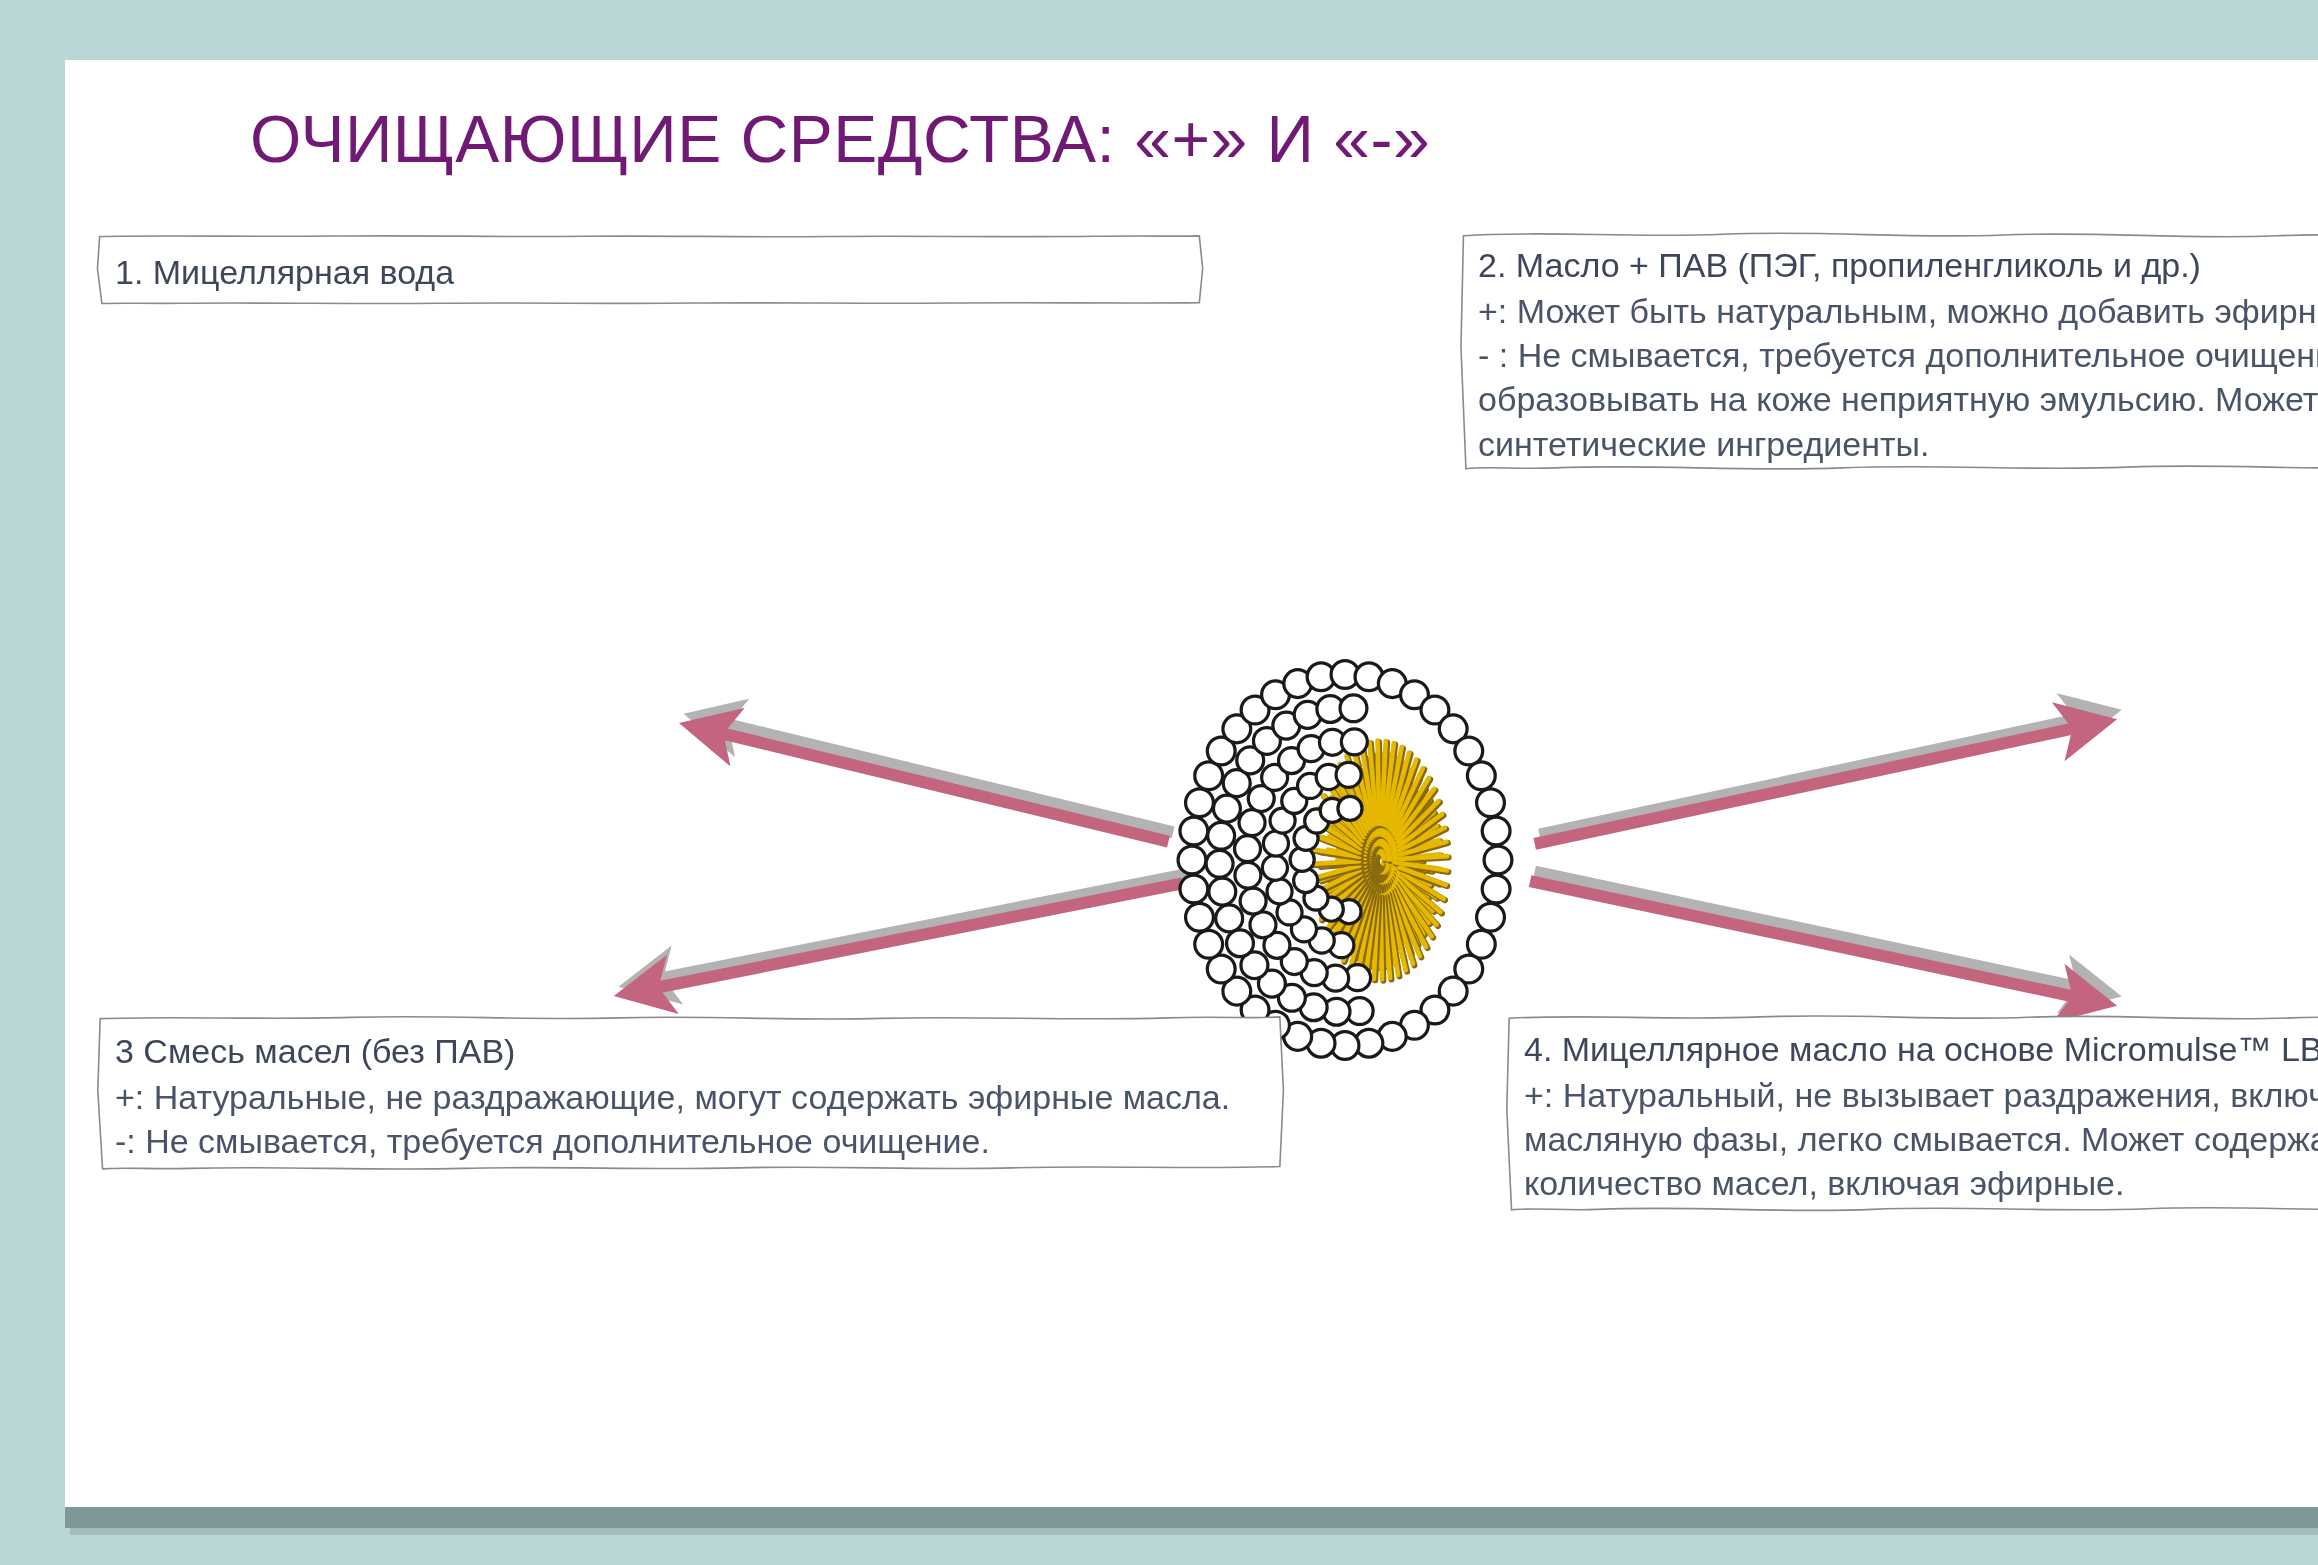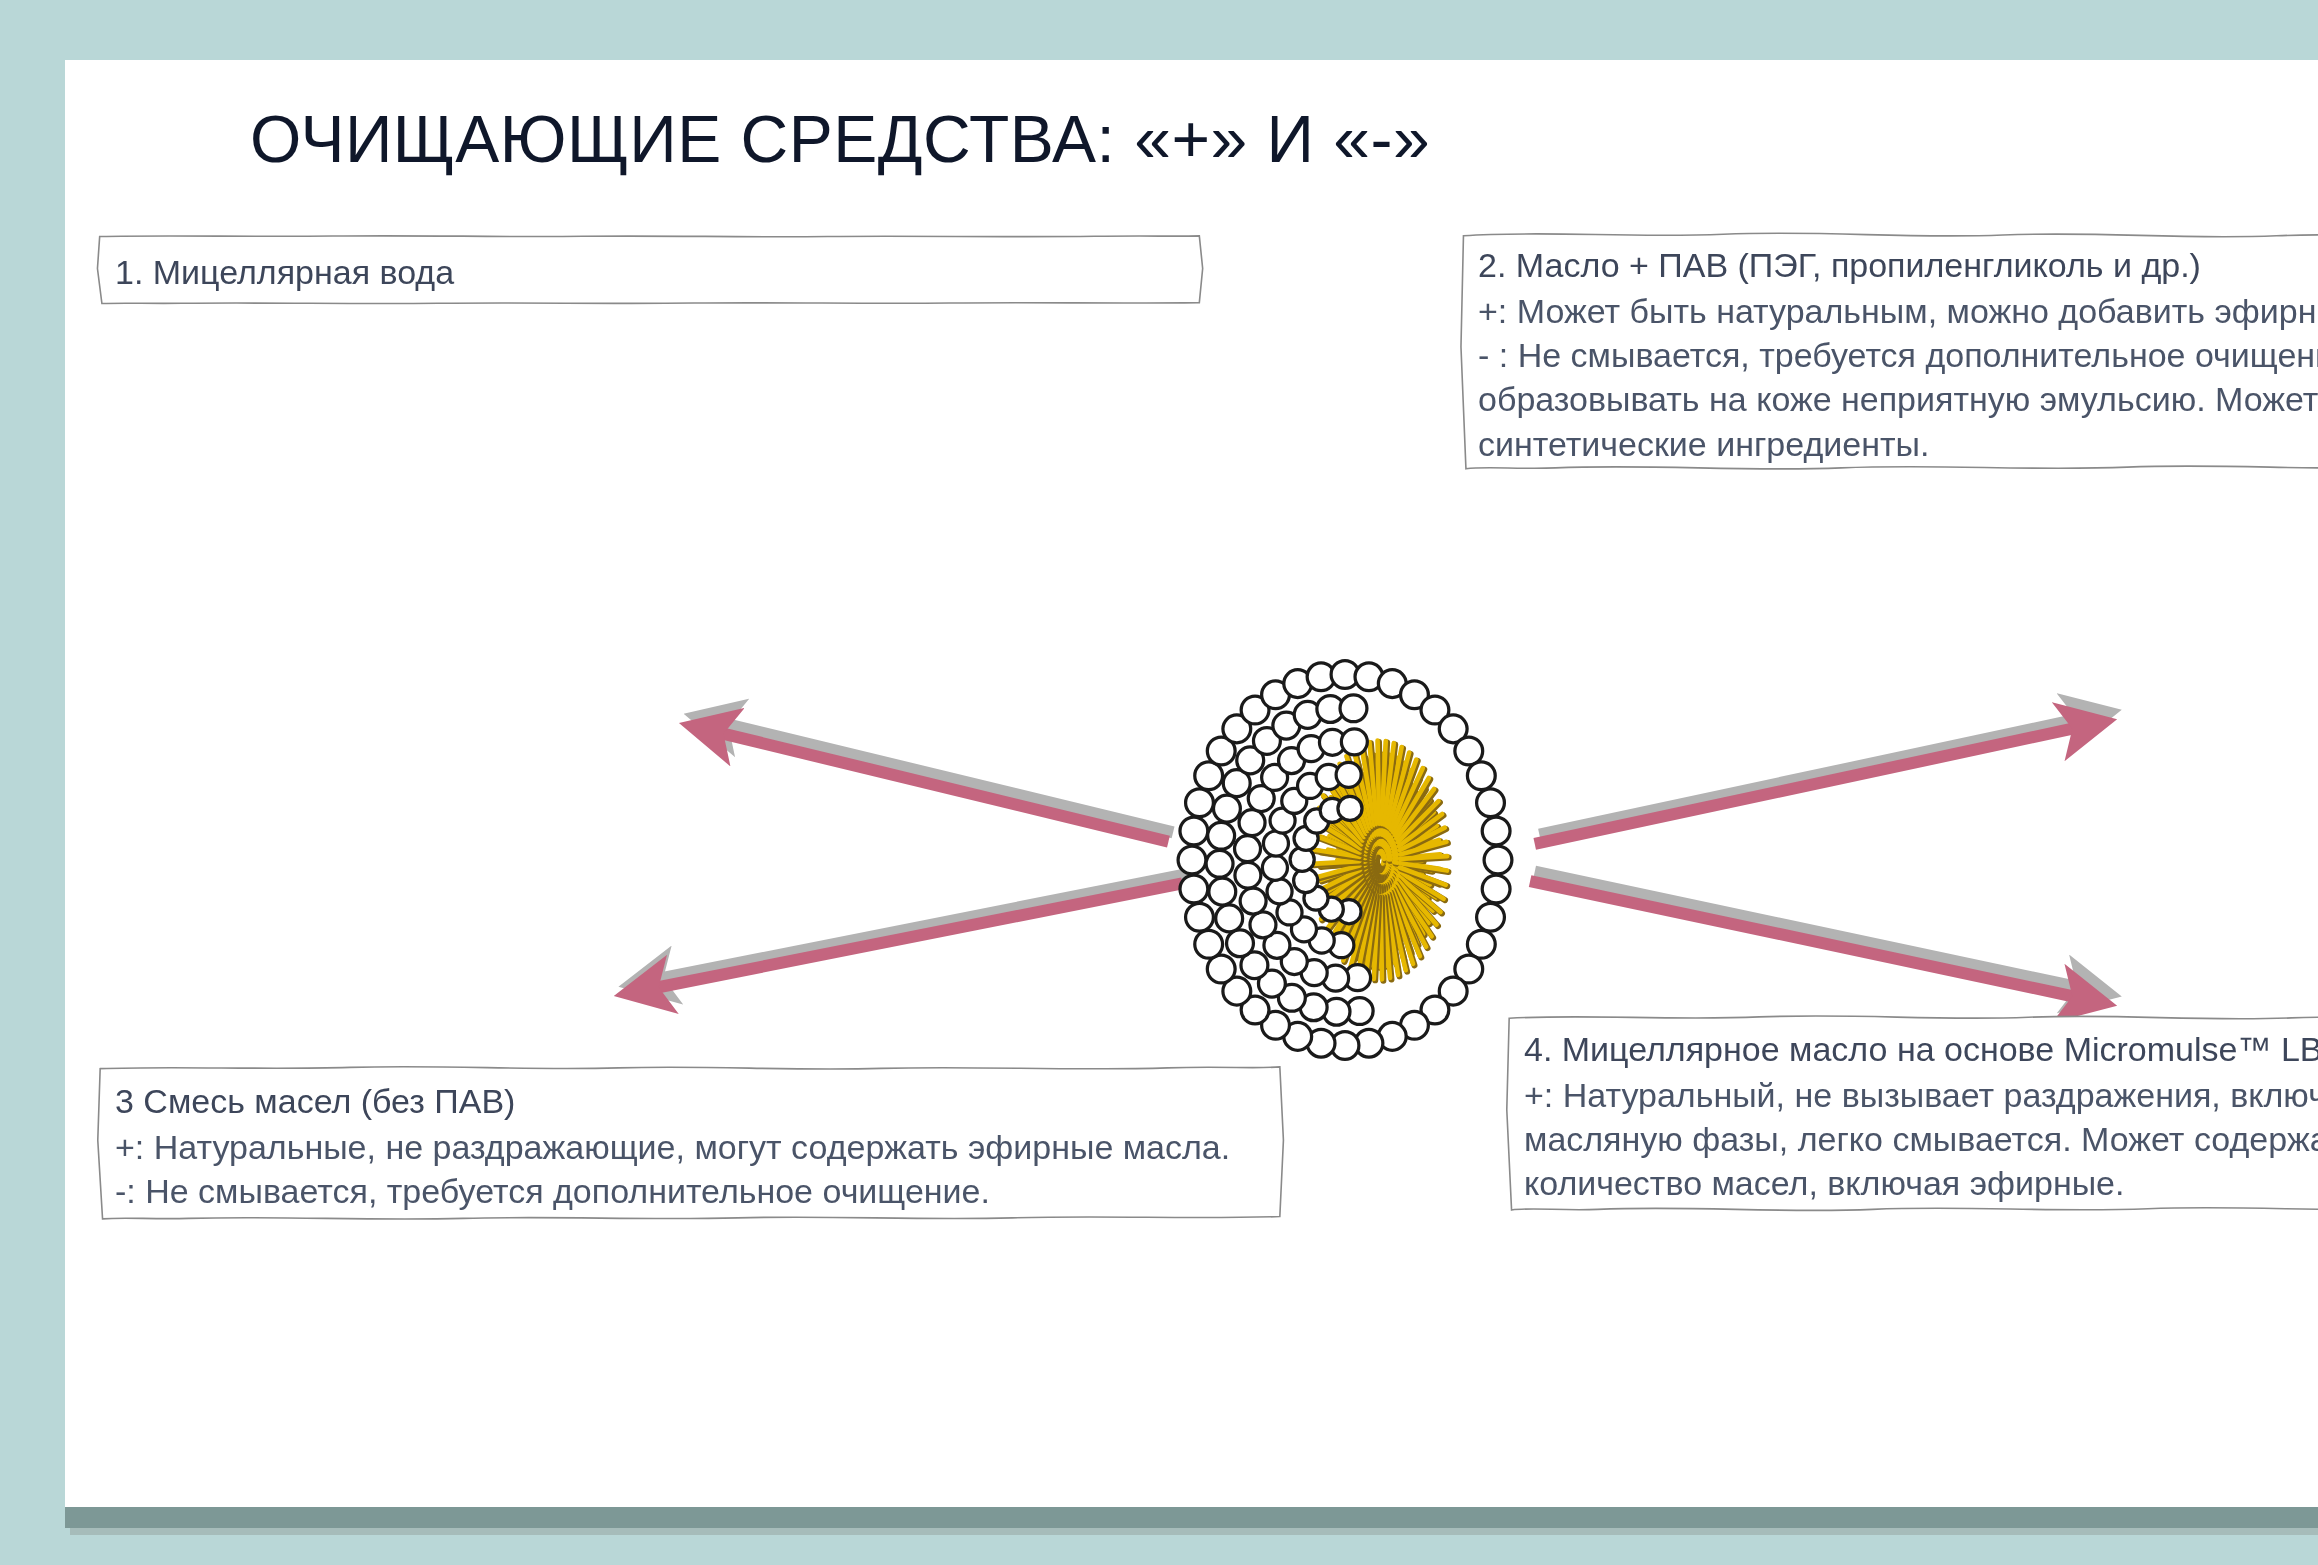--- a/index.html
+++ b/index.html
@@ -43,21 +43,21 @@
   }
 
   
   #page-title {
     position: absolute;
     left: 250px;
     top: 101px;
     font-size: 66px;
     font-weight: 400;
     letter-spacing: 0.5px;
-    color: #0f172a;
+    color: #701a75;
     white-space: nowrap;
     font-family: "Liberation Sans", sans-serif;
   }
 
   
   .box {
     position: absolute;
     box-sizing: border-box;
   }
   .box .box-outline {
@@ -83,21 +83,21 @@
     line-height: 1.30;
     color: #4a5468;
     margin: 0;
     font-family: "Liberation Sans", sans-serif;
     font-weight: 300;
   }
   .box-para + .box-para { margin-top: 0; }
 
   #box1 { left: 93px;  top: 234px;  width: 1113px; }
   #box2 { left: 1456px; top: 227px;  width: 1243px; }
-  #box3 { left: 93px;  top: 1063px; width: 1194px; }
+  #box3 { left: 93px;  top: 1013px; width: 1194px; }
   #box4 { left: 1502px; top: 1011px; width: 1196px; }
 
   
   #arrow-layer {
     position: absolute;
     left: 0; top: 0;
     width: 2782px;
     height: 1565px;
     pointer-events: none;
   }

